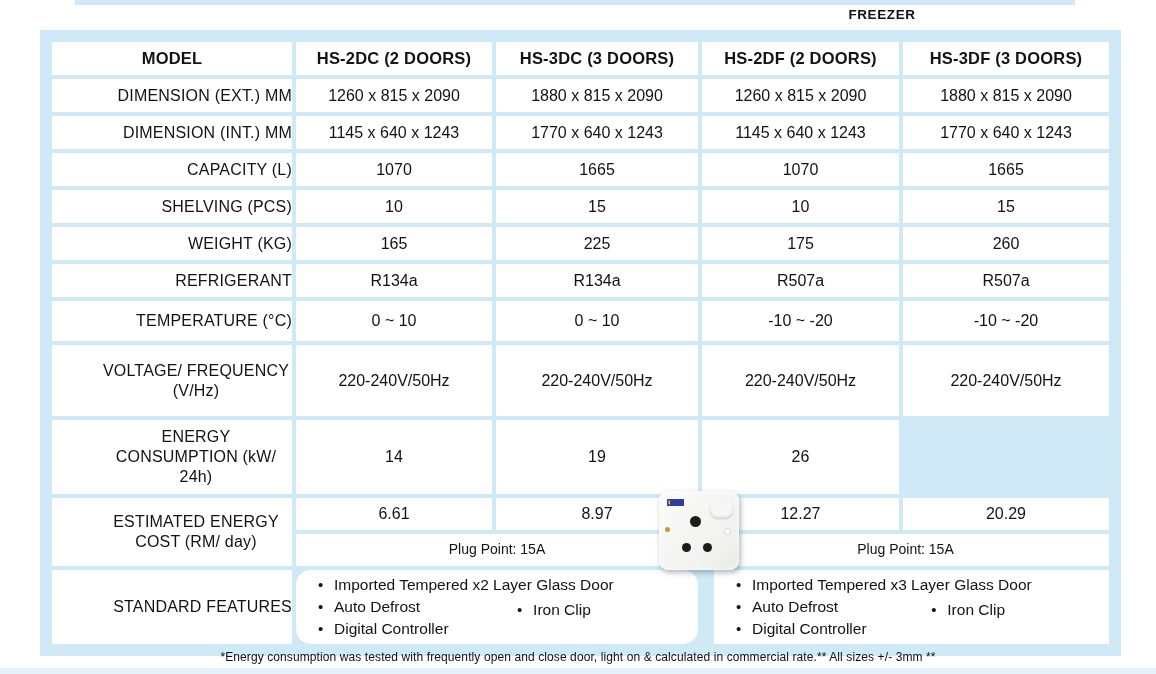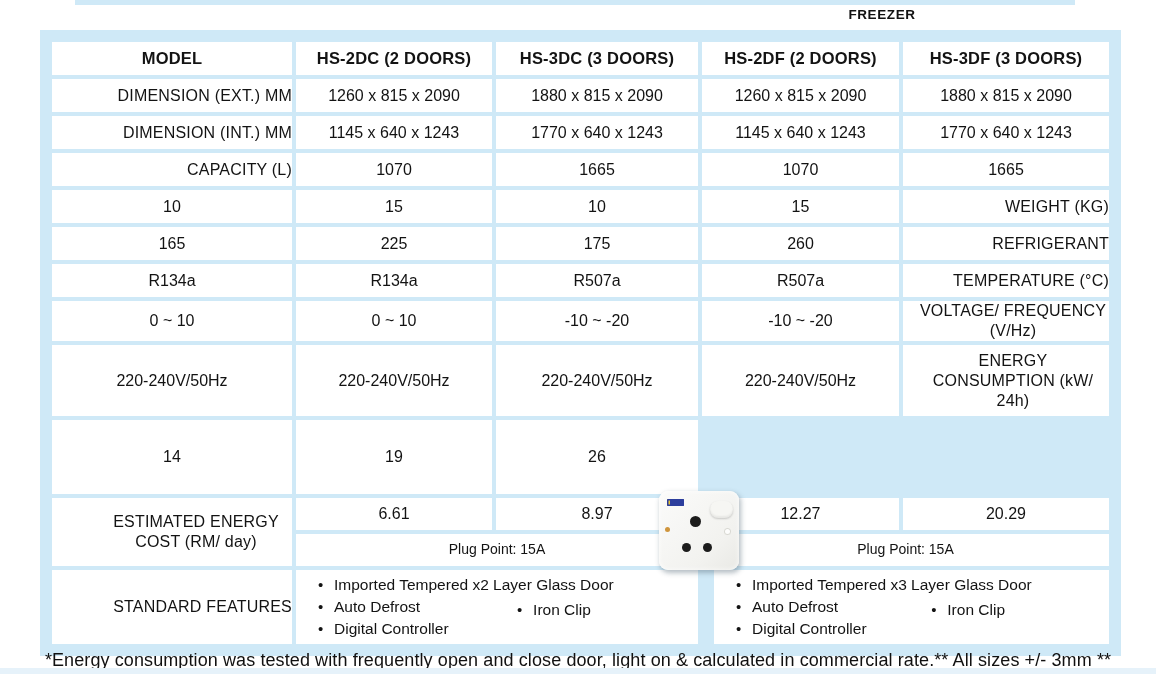--- a/index.html
+++ b/index.html
@@ -50,21 +50,21 @@
   .cell.plug-point { font-size:14px; }
 
   .cost-label { grid-area:11 / 1 / 13 / 2; }
   .cost-v1 { grid-area:11 / 2 / 12 / 3; }
   .cost-v2 { grid-area:11 / 3 / 12 / 4; }
   .cost-v3 { grid-area:11 / 4 / 12 / 5;text-align:center; }
   .cost-v4 { grid-area:11 / 5 / 12 / 6; }
   .plug-chiller { grid-area:12 / 2 / 13 / 4; }
   .plug-freezer { grid-area:12 / 4 / 13 / 6; }
   .feat-label { grid-area:13 / 1 / 14 / 2; }
-  .feat-chiller { grid-area:13 / 2 / 14 / 4; }
+  .feat-chiller { grid-area:13 / 2 / 14 / 4;border-radius:15px; }
   .feat-freezer { grid-area:13 / 4 / 14 / 6;margin-left:12px; }
 
   .features-cell {
     position:relative;
     justify-content:flex-start;
     text-align:left;
     padding:6px 8px 6px 18px;
     font-size:15.5px;
   }
   .features-cell ul { list-style:none; }
@@ -73,21 +73,21 @@
     content:"\2022"; position:absolute; left:4px; top:0; font-size:15px;
   }
   .side-item {
     position:absolute; left:54%; top:50%; transform:translateY(-38%);
     padding-left:20px; line-height:22px; white-space:nowrap;
   }
 
   
   .footnote {
     position:absolute; left:0; top:650px; width:1156px;
-    text-align:center; font-size:18px; letter-spacing:0.1px; color:#111;
+    text-align:center; font-size:12px; letter-spacing:0.1px; color:#111;
   }
 
   
   .socket {
     position:absolute; left:659px; top:491px; width:80px; height:79px;
     background:linear-gradient(135deg,#fbfbfa 0%,#f2f2ef 70%,#e9e9e5 100%);
     border-radius:9px;
     box-shadow:1.5px 2.5px 5px rgba(90,110,125,0.45), inset 0 0 5px rgba(255,255,255,0.8);
   }
   .socket-logo {
@@ -140,20 +140,23 @@
   <div class="cell value">1770 x 640 x 1243</div>
 
   <div class="cell label">
       <span>CAPACITY (L)</span>
     </div>
   <div class="cell value">1070</div>
   <div class="cell value">1665</div>
   <div class="cell value">1070</div>
   <div class="cell value">1665</div>
 
+  <div class="cell label">
+      <span>SHELVING (PCS)</span>
+    </div>
   <div class="cell value">10</div>
   <div class="cell value">15</div>
   <div class="cell value">10</div>
   <div class="cell value">15</div>
 
   <div class="cell label">
       <span>WEIGHT (KG)</span>
     </div>
   <div class="cell value">165</div>
   <div class="cell value">225</div>

